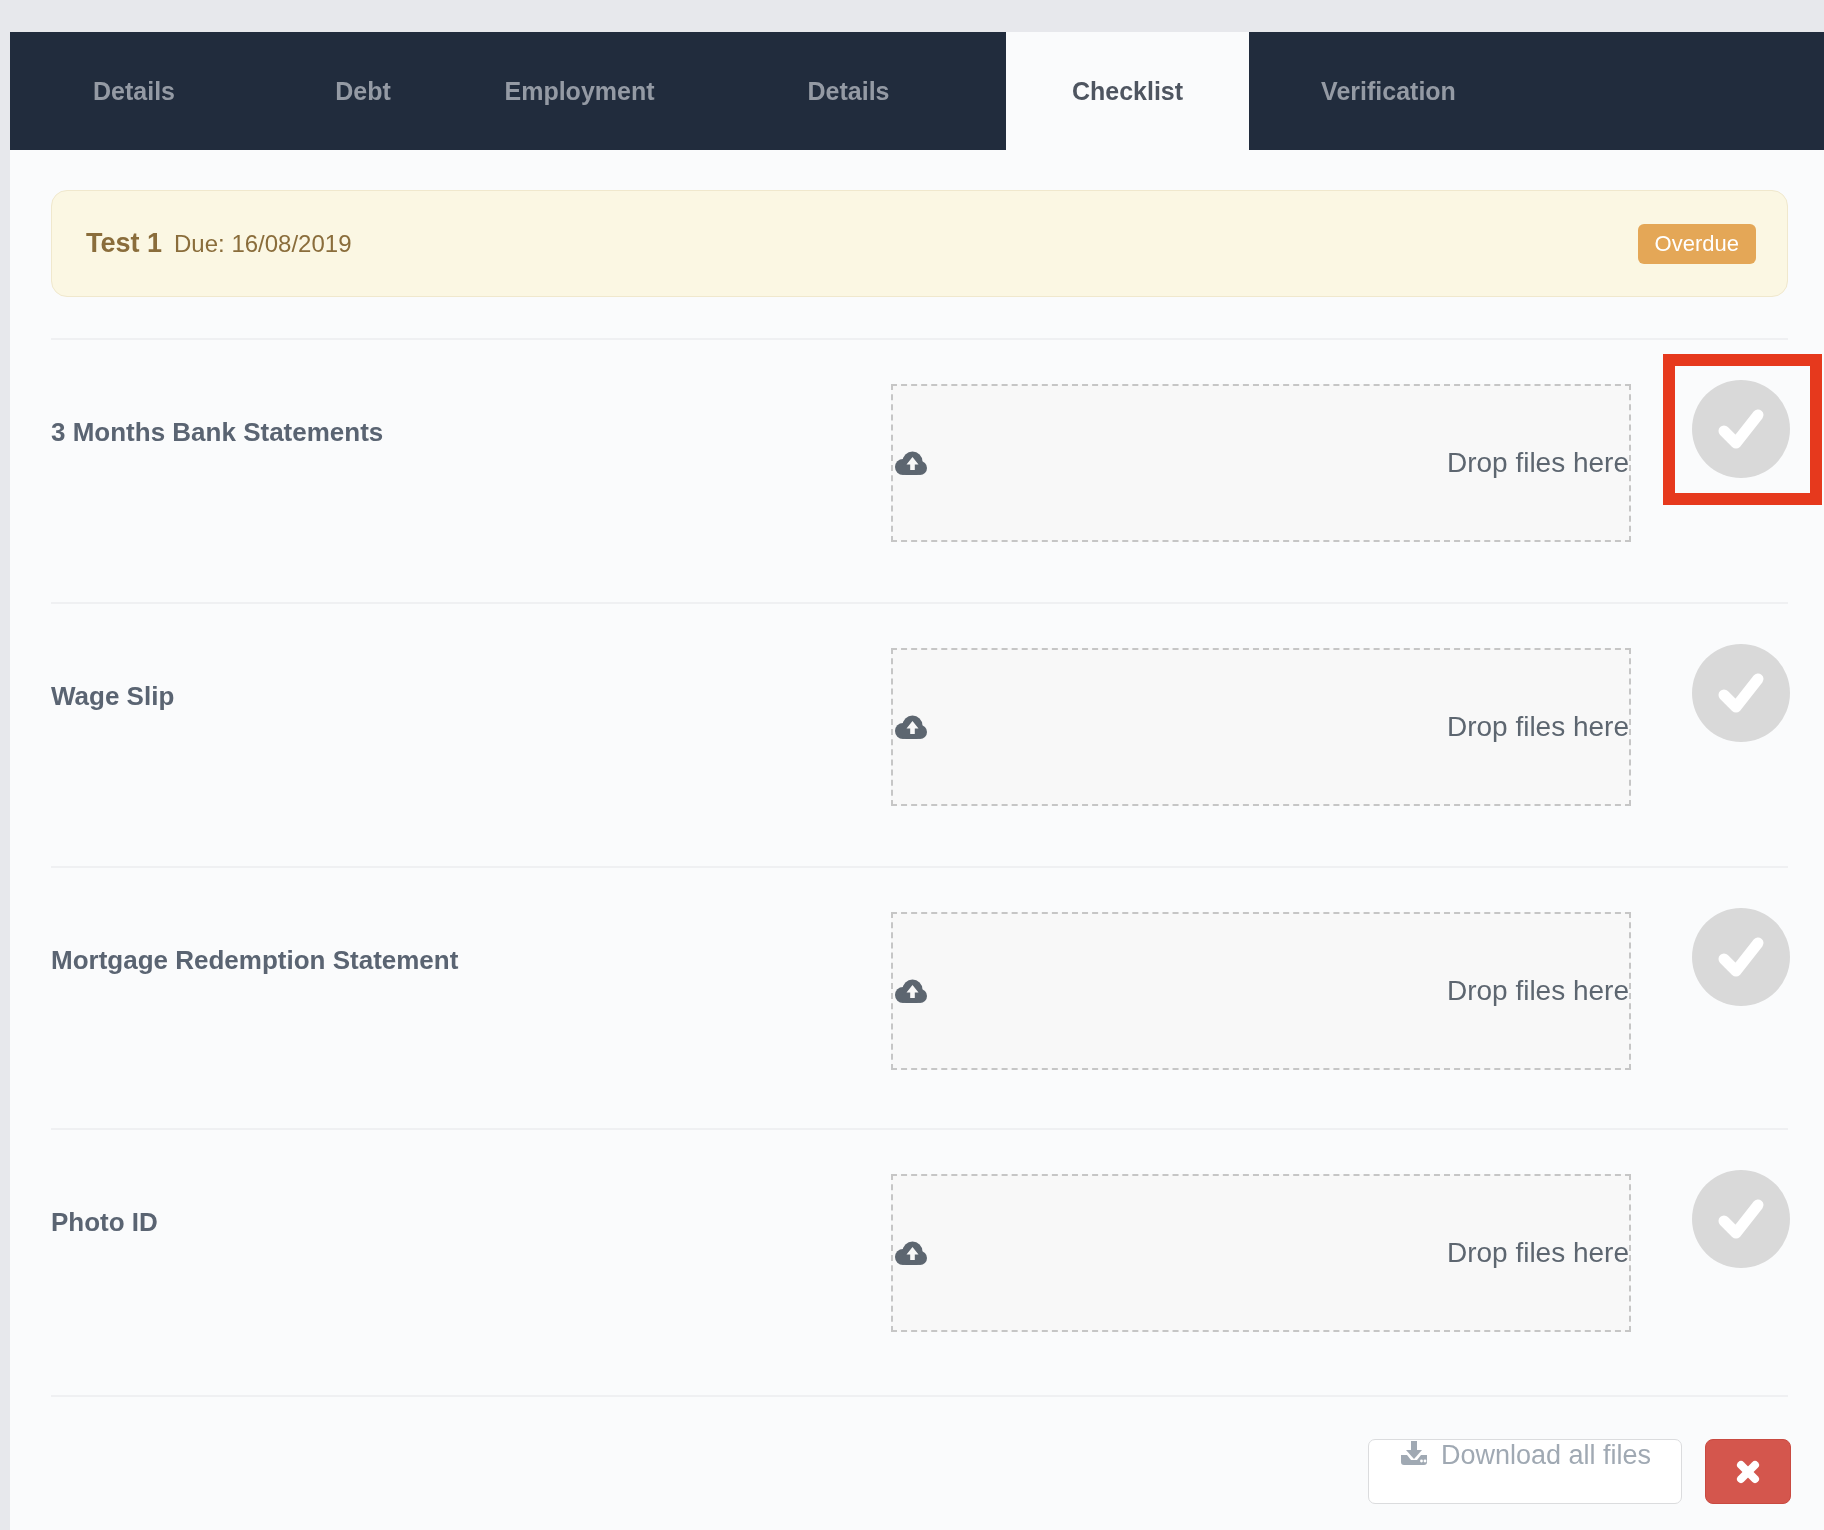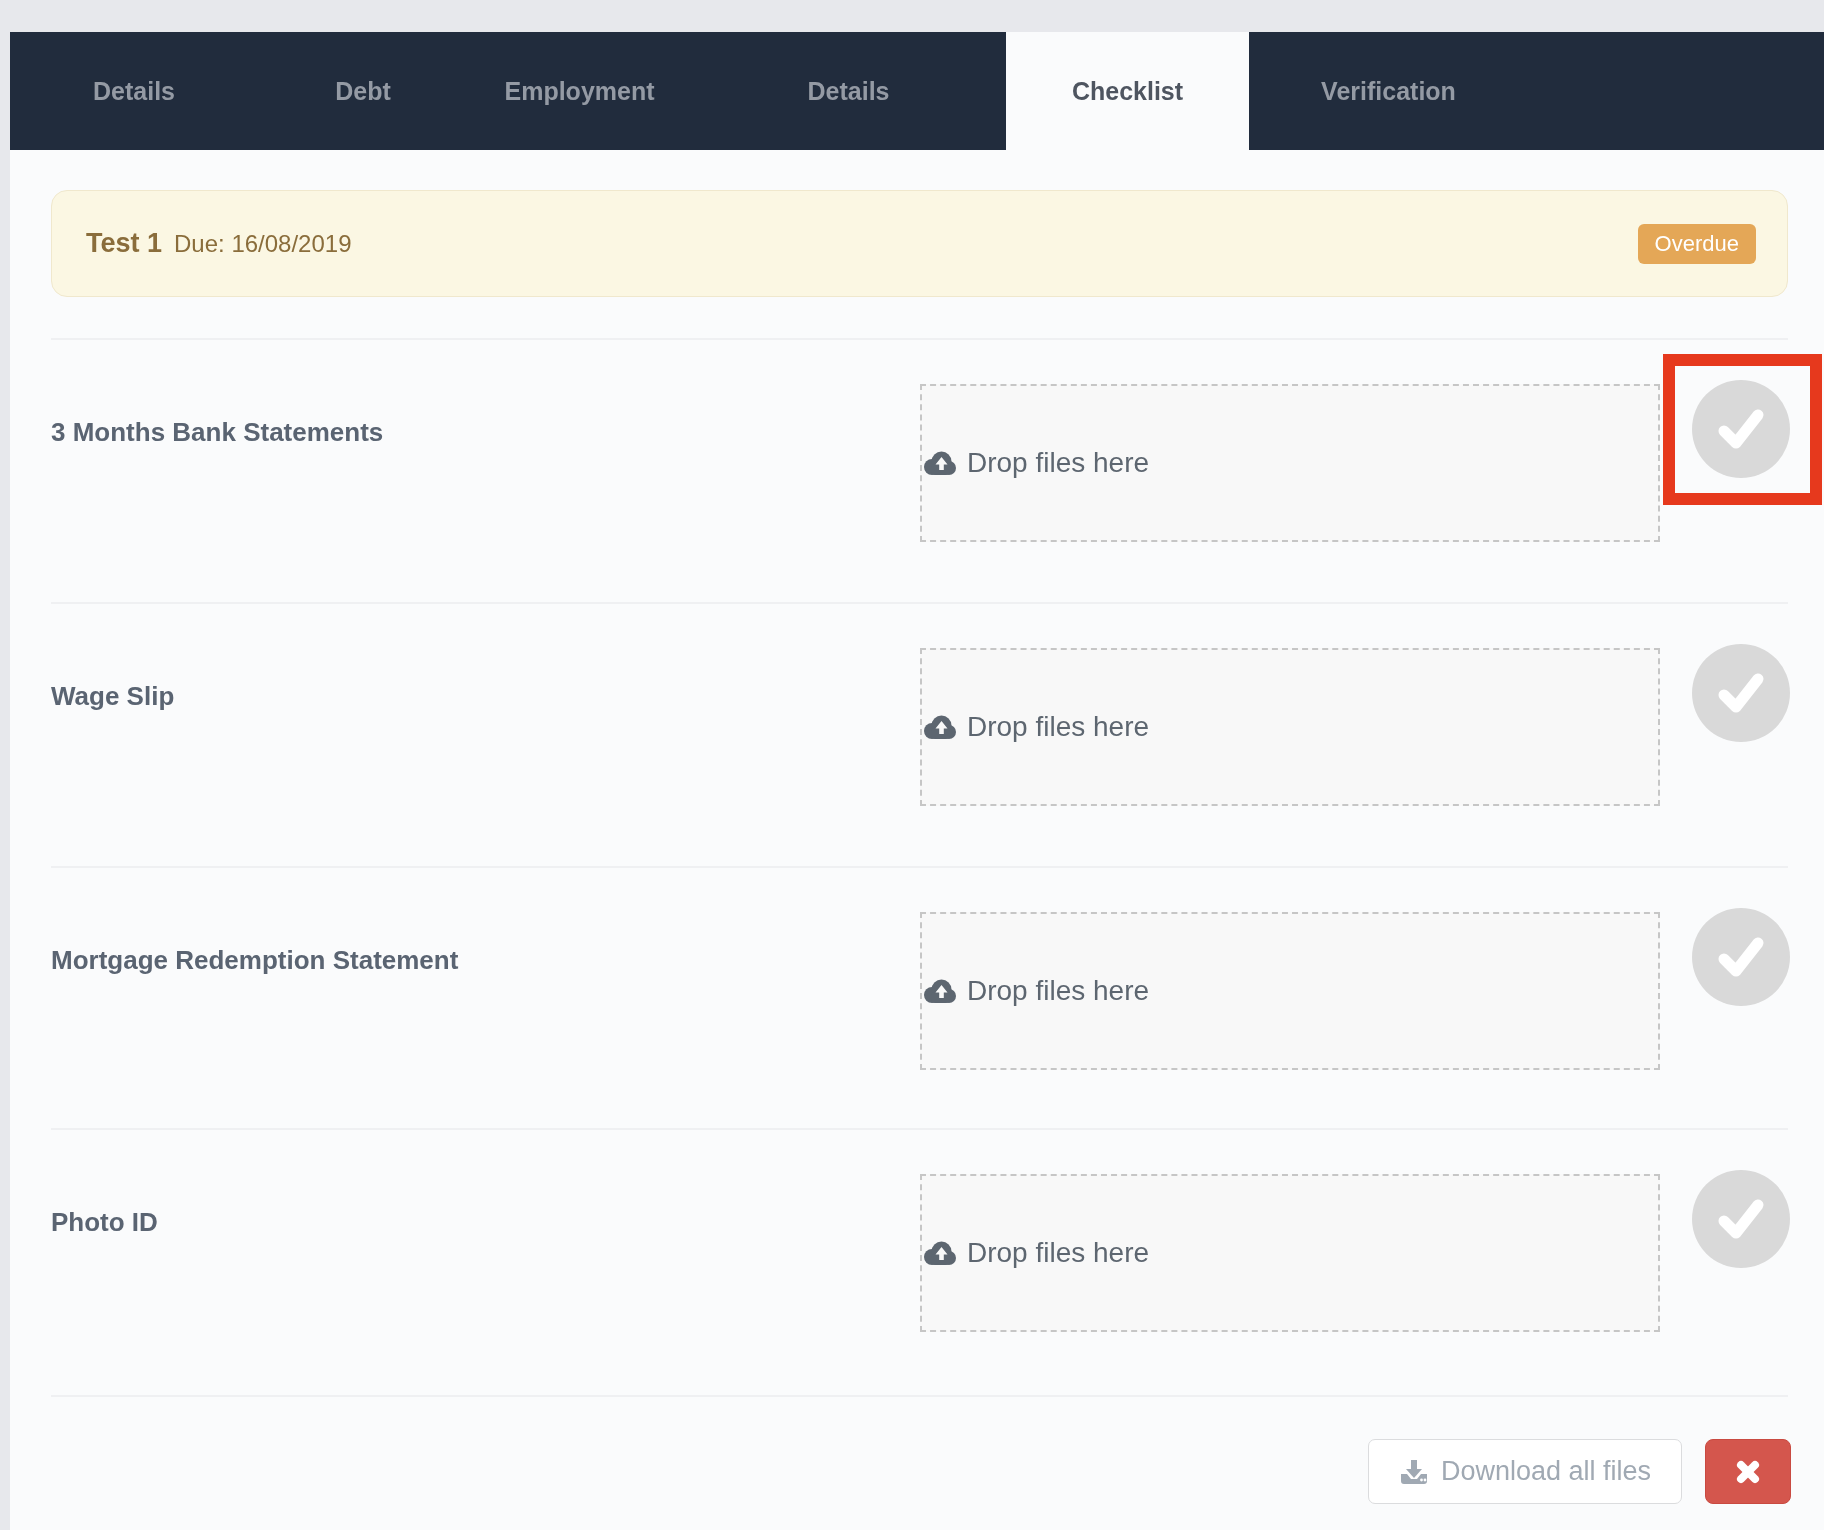--- a/index.html
+++ b/index.html
@@ -85,24 +85,24 @@
   }
   .row.r0{top:188px;height:264px;}
   .row.r1{top:452px;height:264px;}
   .row.r2{top:716px;height:262px;}
   .row.r3{top:978px;height:267px;}
   .row-label{
     position:absolute;left:0;top:44px;
     font-size:26px;font-weight:bold;color:var(--row-label);margin-top:33px;
   }
   .dropzone{
-    position:absolute;left:869px;top:44px;width:740px;height:158px;
+    position:absolute;left:840px;top:44px;width:740px;height:158px;
     background:var(--dropzone-bg);
     border:2px dashed var(--dropzone-border);
-    display:flex;align-items:center;justify-content:flex-start;
+    display:flex;align-items:center;justify-content:space-between;
     gap:11px;cursor:pointer;
     color:var(--dropzone-text);
   }
   .dropzone-text{font-size:28px;}
   .check-circle{
     position:absolute;left:1641px;top:40px;width:98px;height:98px;
     background:var(--check-circle);border-radius:50%;
     display:flex;align-items:center;justify-content:center;
     cursor:pointer;
   }
@@ -114,21 +114,21 @@
   
   .footer{
     position:absolute;left:0;top:1245px;width:1737px;height:167px;
     border-top:2px solid var(--divider);
   }
   .btn-download{
     position:absolute;left:1317px;top:42px;width:314px;height:65px;
     background:#ffffff;
     border:1px solid var(--btn-muted-border);
     border-radius:7px;
-    display:flex;align-items:center;justify-content:center;gap:12px;
+    display:flex;justify-content:center;gap:12px;
     font-size:27px;color:var(--btn-muted-text);
     cursor:pointer;
   }
   .btn-close{
     position:absolute;left:1654px;top:42px;width:86px;height:65px;
     background:var(--danger-bg);
     border:1px solid var(--danger-border);
     border-radius:8px;
     display:flex;align-items:center;justify-content:center;
     cursor:pointer;

